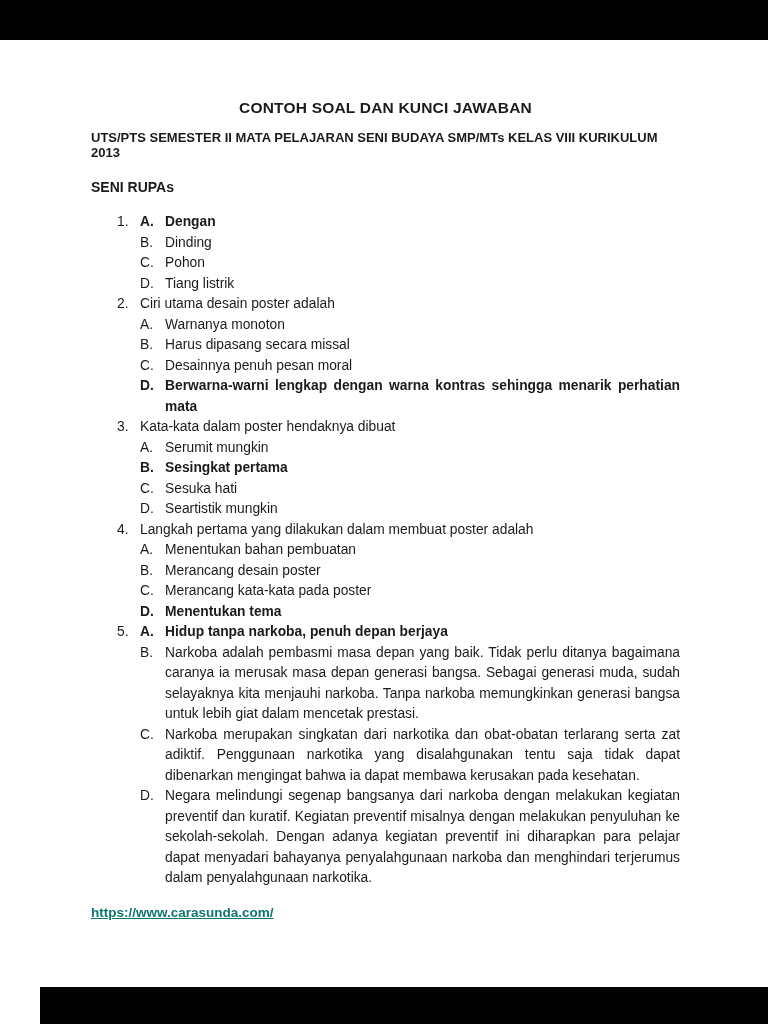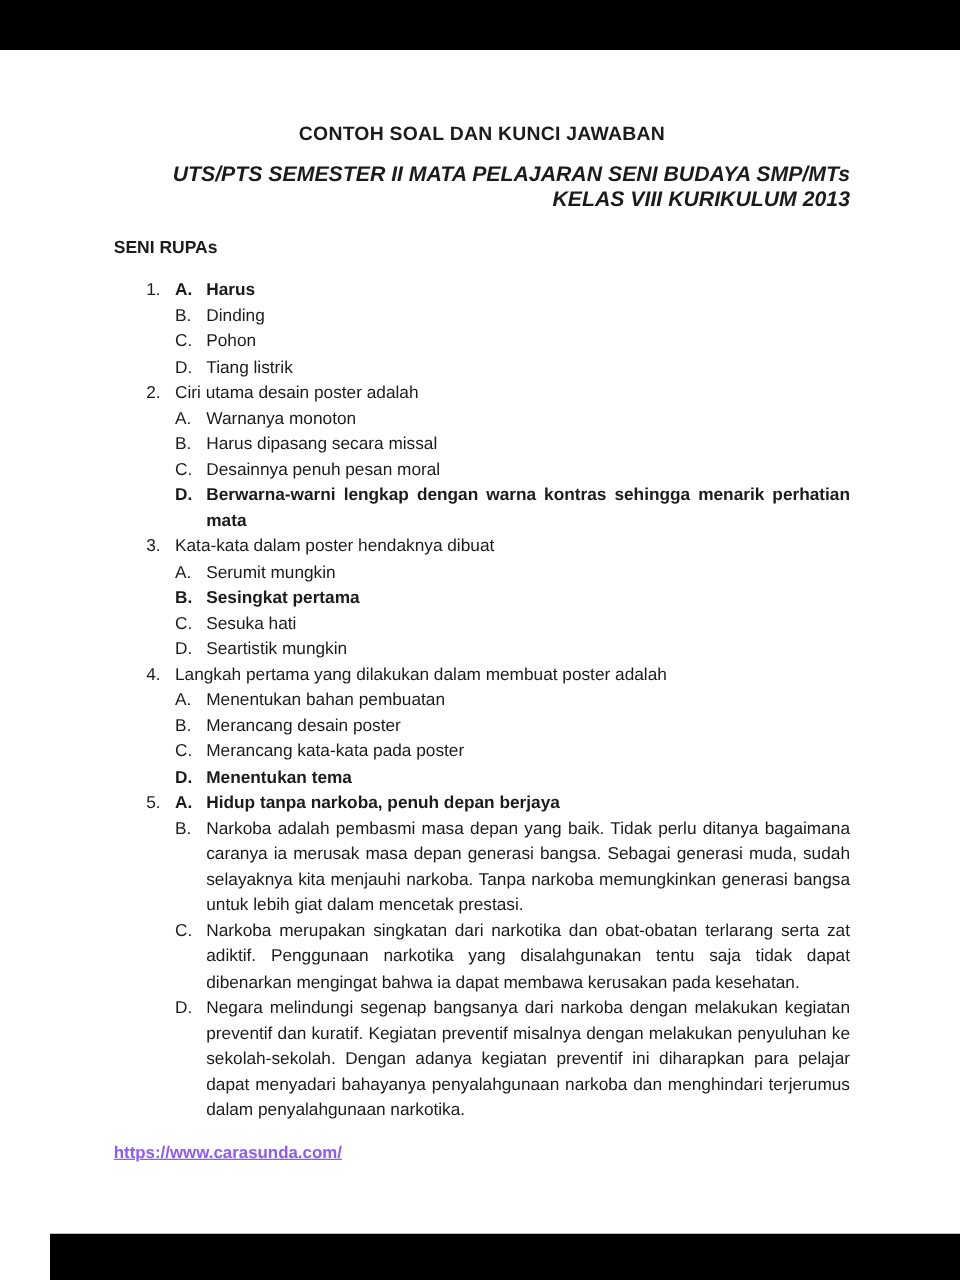--- a/index.html
+++ b/index.html
@@ -28,24 +28,23 @@
   }
   .doc-title {
     margin:47px 0 0 0;
     text-align:center;
     font-size:15.5px;
     font-weight:bold;
     letter-spacing:0.2px;
   }
   .doc-subtitle {
     margin:13px 0 0 0;
-    text-align:right;
-    font-size:17px;
-    font-weight:bold;
-    font-style:italic;
+    text-align:left;
+    font-size:13px;
+    font-weight:bold;
   }
   .section-heading {
     margin:27px 0 0 0;
     font-size:14px;
     font-weight:bold;
   }
   .subsection-heading {
     margin:19px 0 0 0;
     font-size:14px;
     font-weight:bold;
@@ -57,21 +56,21 @@
   }
   .q-row { display:flex; padding-left:26px; }
   .q-num { width:23px; flex-shrink:0; }
   .q-body { flex:1; }
   .opt { display:flex; }
   .opt-letter { width:25px; flex-shrink:0; }
   .opt-text { flex:1; text-align:justify; }
   .bold { font-weight:bold; }
   .footer-link-wrap { margin-top:14px; }
   a.footer-link {
-    color:#8b5cf6;
+    color:#0f766e;
     text-decoration:underline;
     font-size:13.5px;
     font-weight:bold;
   }
 </style>
 </head>
 <body>
 
 <div class="top-bar"></div>
 
@@ -81,21 +80,21 @@
   <h2 class="doc-subtitle">UTS/PTS SEMESTER II MATA PELAJARAN SENI BUDAYA SMP/MTs KELAS VIII KURIKULUM 2013</h2>
   <h4 class="subsection-heading">SENI RUPAs</h4>
 
   <div class="questions">
 
     <div class="q-row">
       <span class="q-num">1.</span>
       <div class="q-body">
         <div class="opt bold">
           <span class="opt-letter">A.</span>
-          <span class="opt-text">Harus</span>
+          <span class="opt-text">Dengan</span>
         </div>
         <div class="opt">
           <span class="opt-letter">B.</span>
           <span class="opt-text">Dinding</span>
         </div>
         <div class="opt">
           <span class="opt-letter">C.</span>
           <span class="opt-text">Pohon</span>
         </div>
         <div class="opt">

